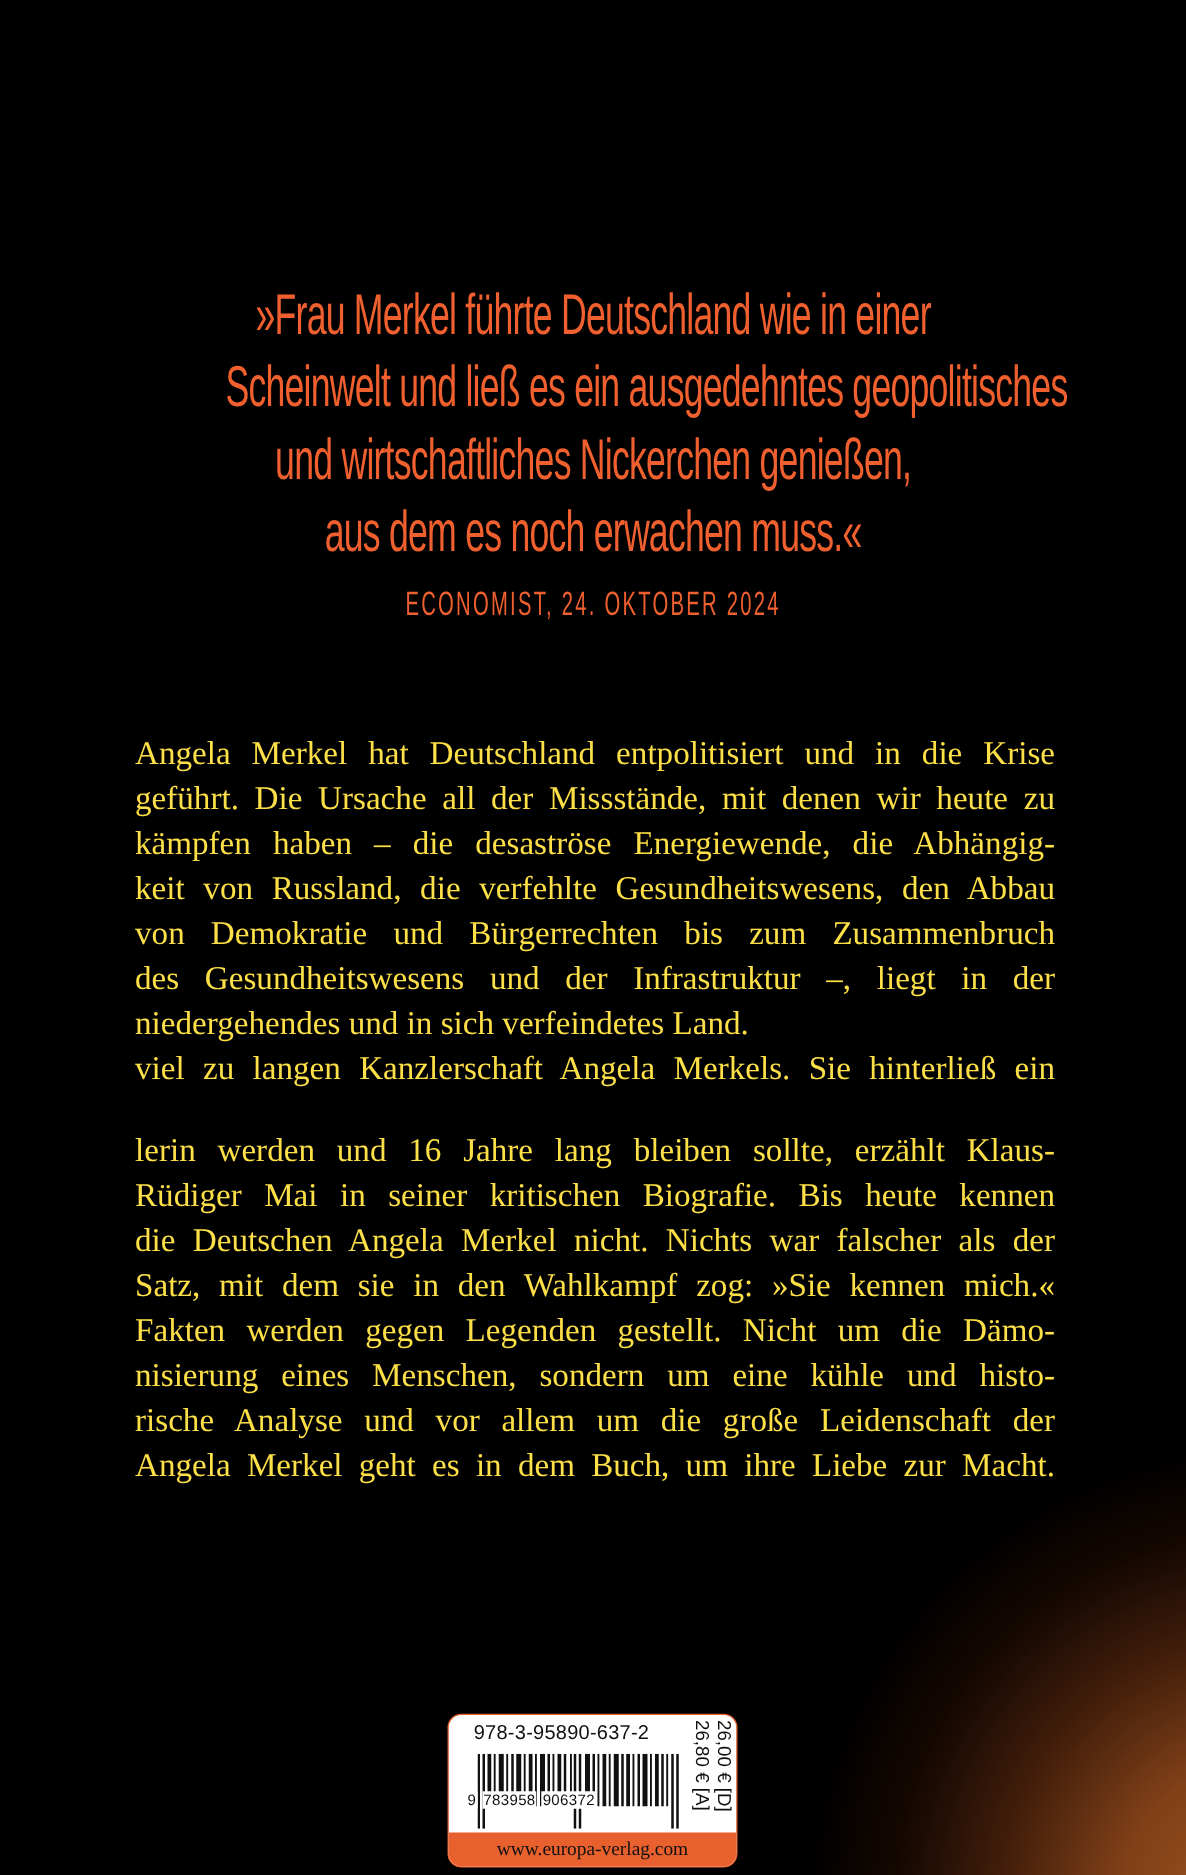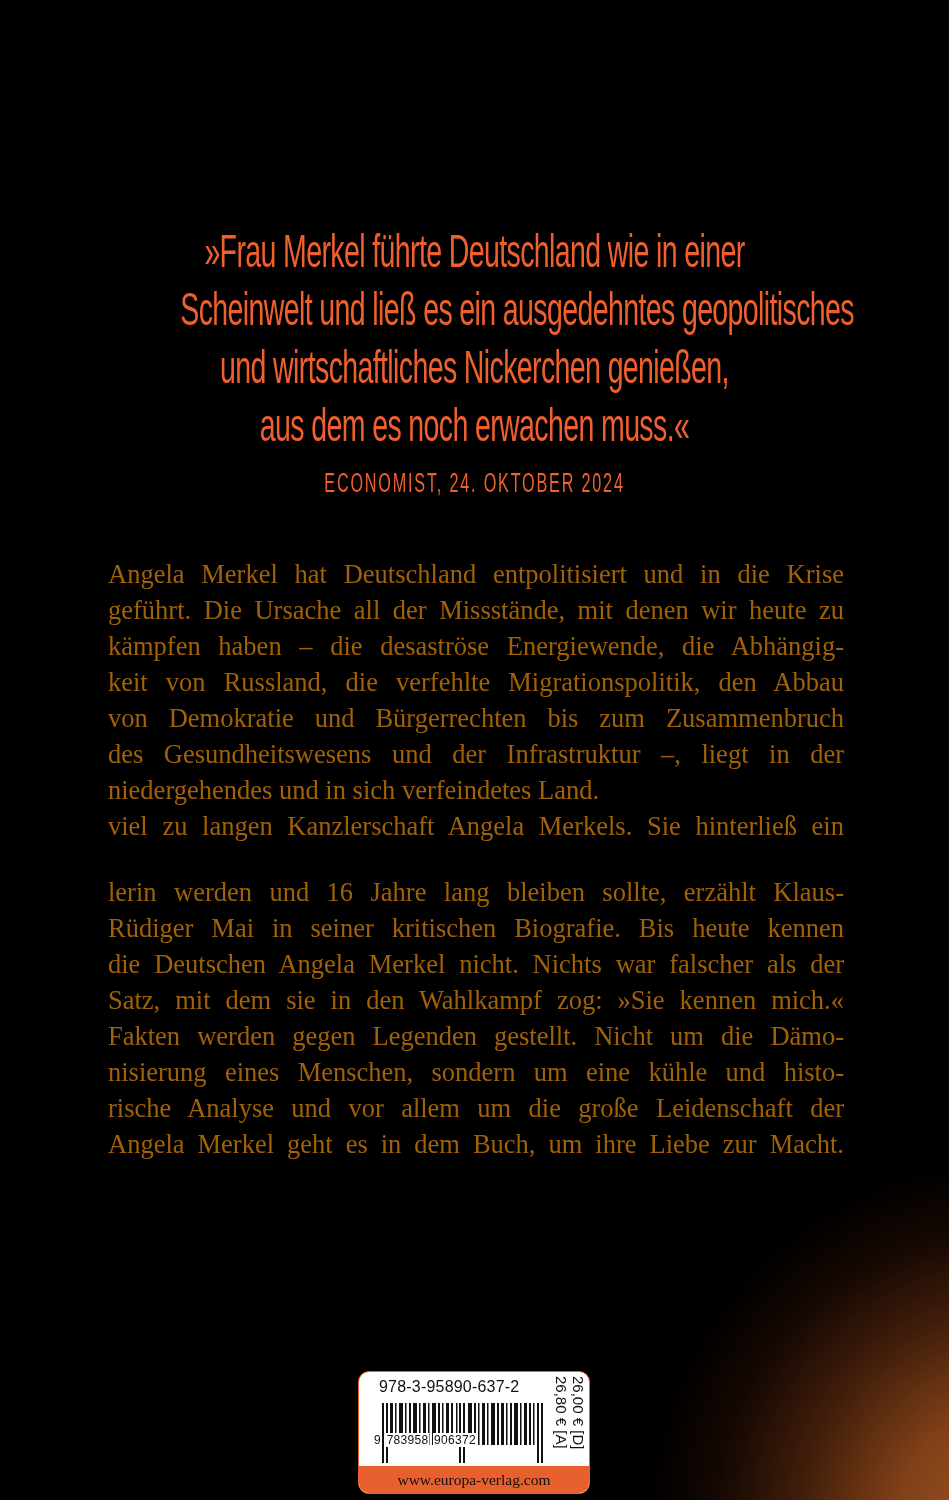--- a/index.html
+++ b/index.html
@@ -58,26 +58,26 @@
       line-height: 30px;
       letter-spacing: 3px;
       color: #F0602F;
       transform: scaleX(0.6);
       transform-origin: center;
       white-space: nowrap;
     }
     .body-text {
       position: absolute;
       left: 108px;
-      top: 556px;
+      top: 584px;
       width: 736px;
       font-family: "Liberation Serif", serif;
       font-size: 26.5px;
       line-height: 36px;
-      color: #a16207;
+      color: #fde047;
     }
     .body-line {
       display: block;
       text-align: justify;
       text-align-last: justify;
       white-space: nowrap;
       height: 36px;
     }
     .body-line.last {
       text-align-last: left;
@@ -171,21 +171,21 @@
   <span class="quote-line">und wirtschaftliches Nickerchen genießen,</span>
   <span class="quote-line">aus dem es noch erwachen muss.«</span>
   <span class="attribution">ECONOMIST, 24. OKTOBER 2024</span>
 </div>
 
 <div class="body-text">
   <div class="para">
     <span class="body-line">Angela Merkel hat Deutschland entpolitisiert und in die Krise</span>
     <span class="body-line">geführt. Die Ursache all der Missstände, mit denen wir heute zu</span>
     <span class="body-line">kämpfen haben – die desaströse Energiewende, die Abhängig-</span>
-    <span class="body-line">keit von Russland, die verfehlte Migrationspolitik, den Abbau</span>
+    <span class="body-line">keit von Russland, die verfehlte Gesundheitswesens, den Abbau</span>
     <span class="body-line">von Demokratie und Bürgerrechten bis zum Zusammenbruch</span>
     <span class="body-line">des Gesundheitswesens und der Infrastruktur –, liegt in der</span>
     <span class="body-line last">niedergehendes und in sich verfeindetes Land.</span>
     <span class="body-line">viel zu langen Kanzlerschaft Angela Merkels. Sie hinterließ ein</span>
   </div>
   <div class="para">
     <span class="body-line">lerin werden und 16 Jahre lang bleiben sollte, erzählt Klaus-</span>
     <span class="body-line">Rüdiger Mai in seiner kritischen Biografie. Bis heute kennen</span>
     <span class="body-line">die Deutschen Angela Merkel nicht. Nichts war falscher als der</span>
     <span class="body-line">Satz, mit dem sie in den Wahlkampf zog: »Sie kennen mich.«</span>

